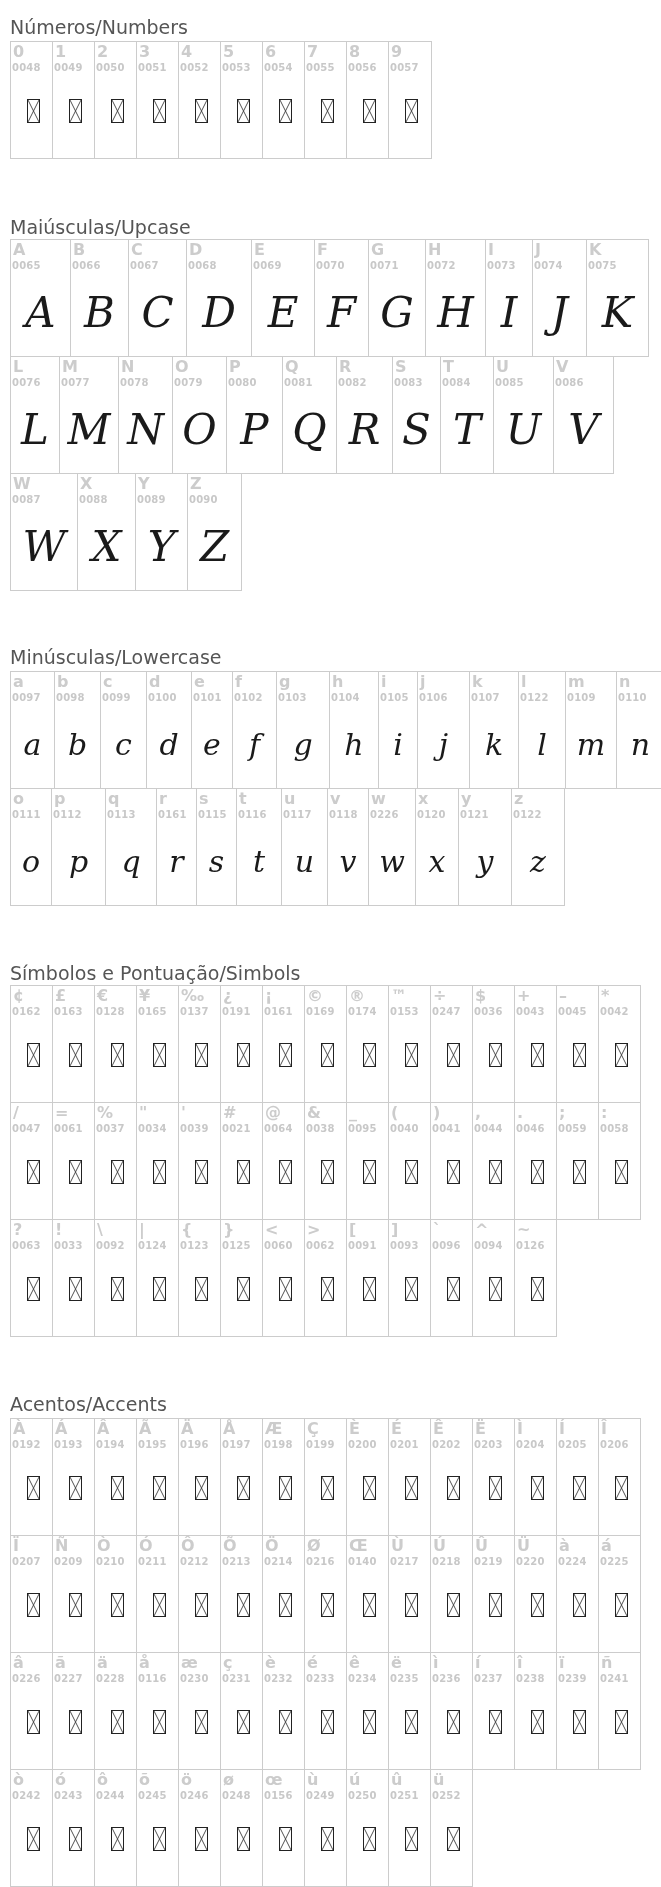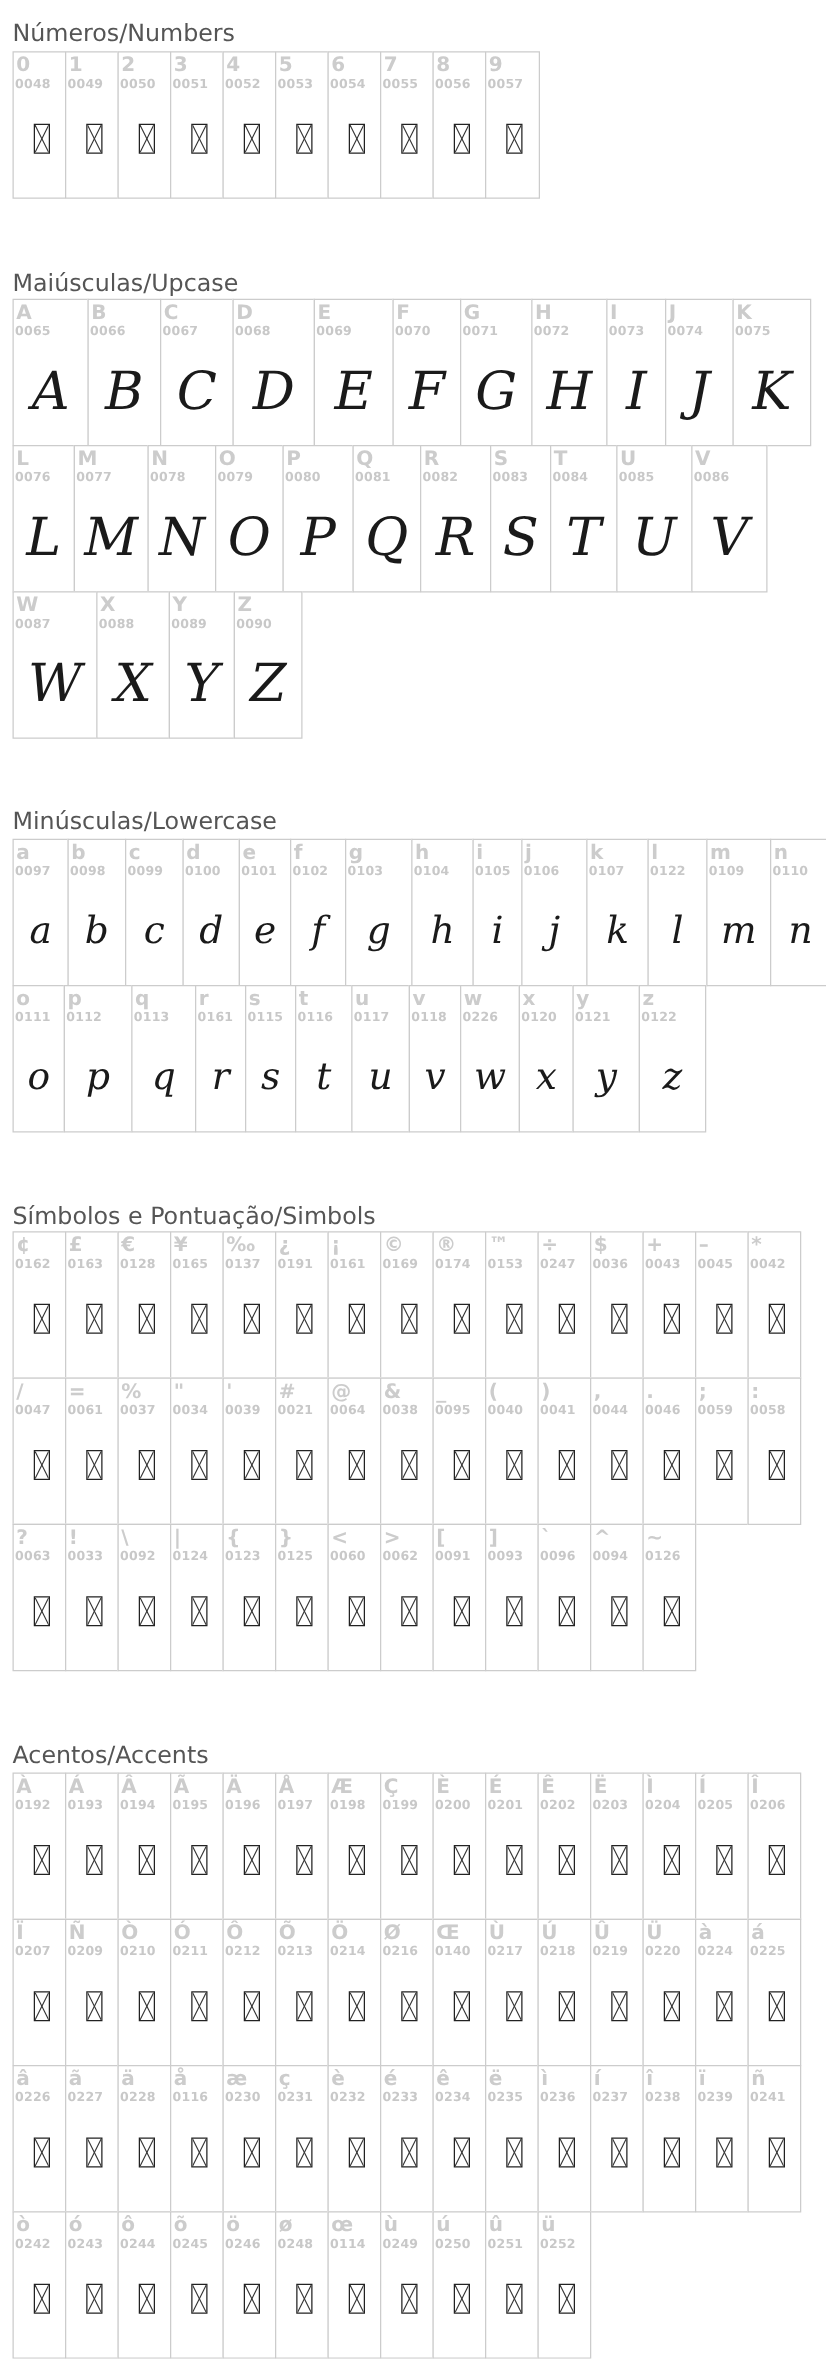--- a/index.html
+++ b/index.html
@@ -1365,21 +1365,21 @@
         <span class="code">0248</span>
         <span class="missing">
           <svg viewBox="0 0 10 21" preserveAspectRatio="none">
             <line x1="0" y1="0" x2="10" y2="21" stroke="#333" stroke-width="0.8"></line>
             <line x1="10" y1="0" x2="0" y2="21" stroke="#333" stroke-width="0.8"></line>
           </svg>
         </span>
       </div>
       <div class="cell" style="width: 43px;">
         <span class="ch">œ</span>
-        <span class="code">0114</span>
+        <span class="code">0156</span>
         <span class="missing">
           <svg viewBox="0 0 10 21" preserveAspectRatio="none">
             <line x1="0" y1="0" x2="10" y2="21" stroke="#333" stroke-width="0.8"></line>
             <line x1="10" y1="0" x2="0" y2="21" stroke="#333" stroke-width="0.8"></line>
           </svg>
         </span>
       </div>
       <div class="cell" style="width: 43px;">
         <span class="ch">ù</span>
         <span class="code">0249</span>

